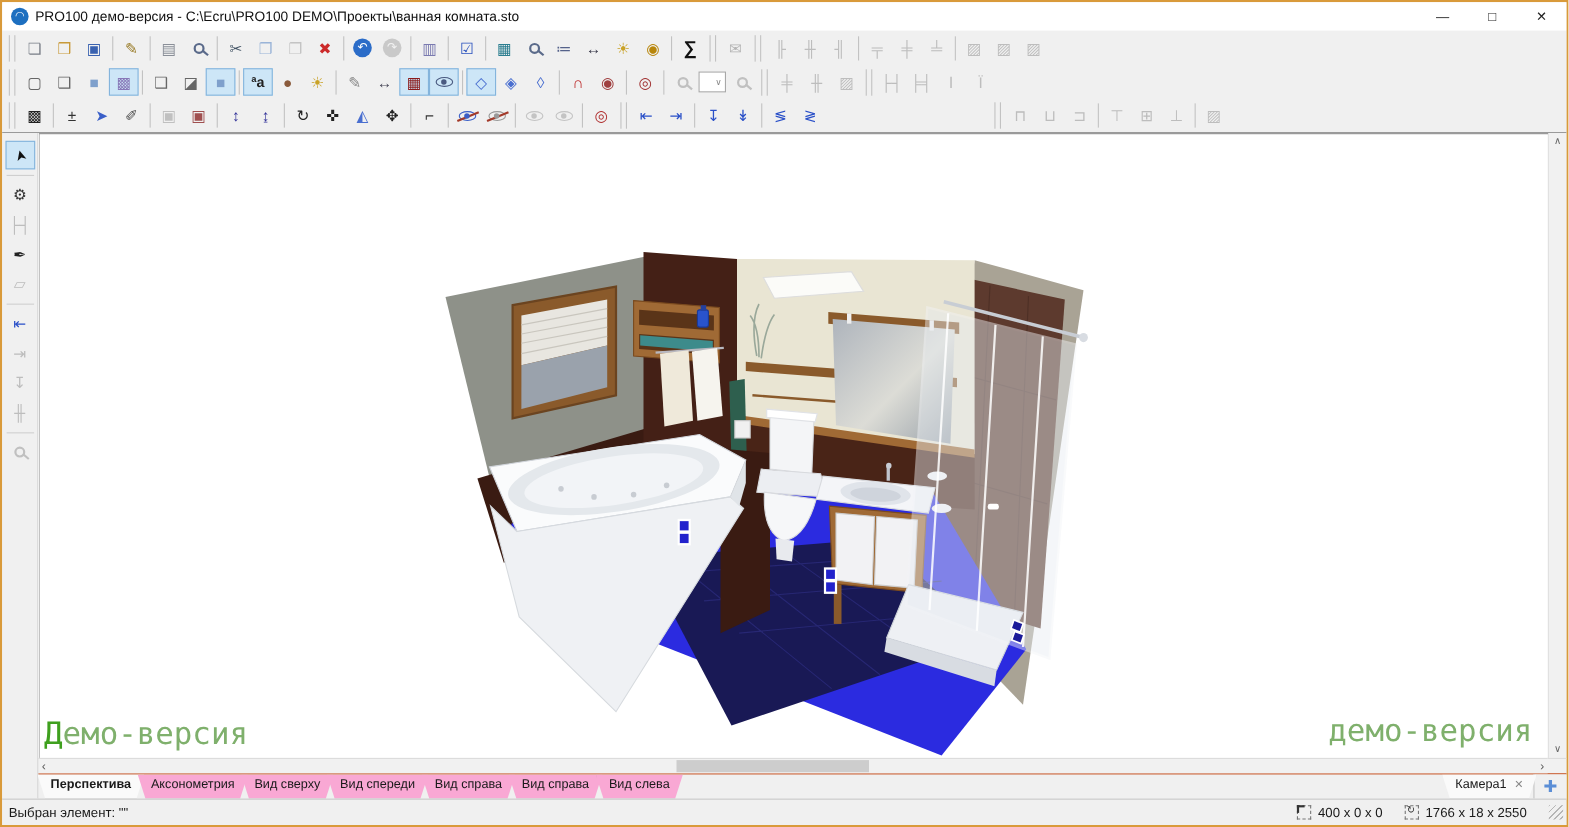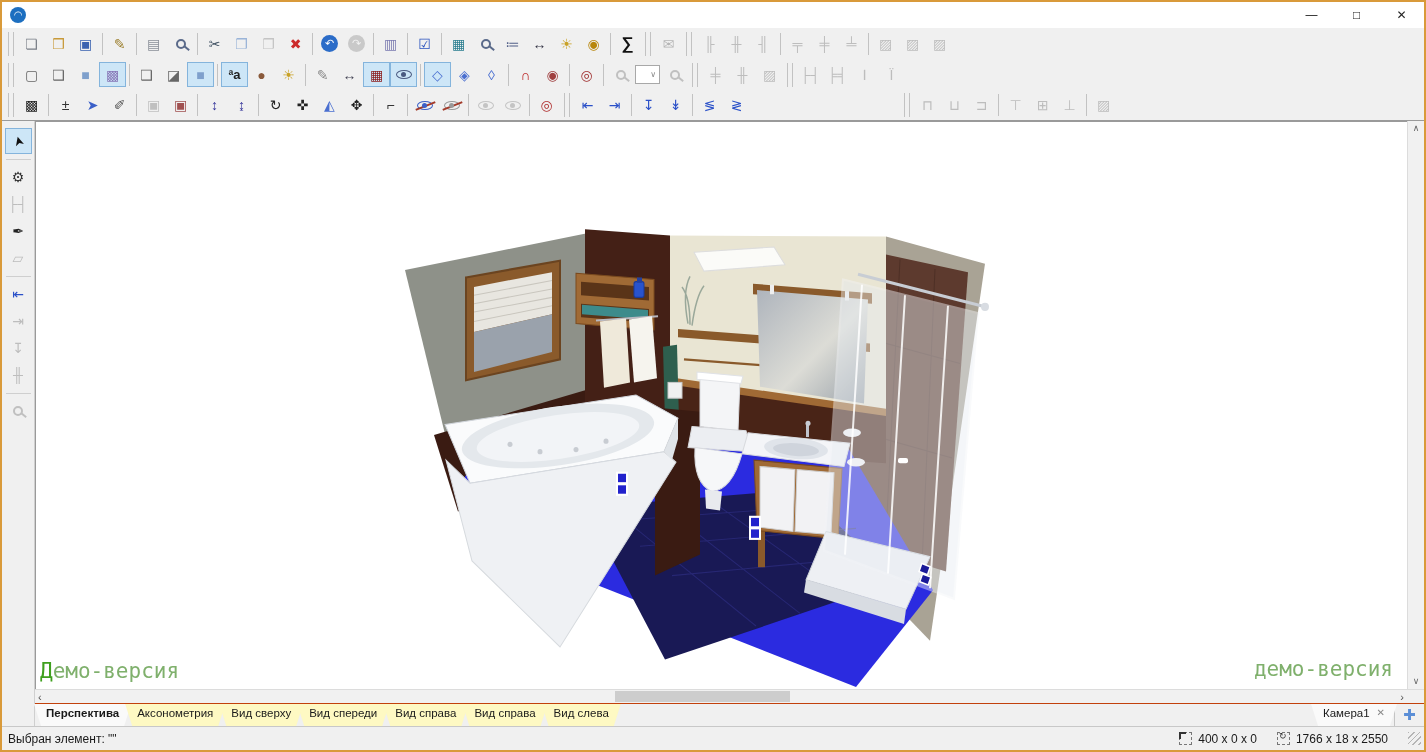--- a/index.html
+++ b/index.html
@@ -49,36 +49,36 @@
   .ltools { width:33px; background:#f0f0f0; border-right:1px solid #cfcfcf; display:flex; flex-direction:column; align-items:center; padding-top:7px; flex:0 0 auto; }
   .lb { width:27px; height:26px; display:flex; align-items:center; justify-content:center; background:transparent; border:1px solid transparent; padding:0; margin-bottom:1px; }
   .lb.on { background:#cde6f7; border-color:#84b4dc; }
   .lt-sep { width:25px; height:1px; background:#cfcfcf; margin:4px 0; }
 
   .rightcol { flex:1; display:flex; flex-direction:column; min-width:0; }
   .viewrow { flex:1; display:flex; min-height:0; }
   .view-wrap { position:relative; flex:1; background:#fff; box-shadow:inset 1px 1px 0 #9a9a9a; overflow:hidden; }
   .view-wrap svg { position:absolute; left:0; top:0; width:100%; height:100%; }
 
-  .wm { position:absolute; font-family:"DejaVu Sans Mono", monospace; font-size:21px; color:#7fb06c; }
+  .wm { position:absolute; font-family:"DejaVu Sans Mono", monospace; font-size:28px; color:#7fb06c; }
   .wm-left { left:5px; bottom:6px; }
   .wm-left::first-letter { color:#3fa01e; }
   .wm-right { right:14px; bottom:8px; }
 
   .vscroll { width:17px; background:#f1f1f1; border-left:1px solid #dcdcdc; display:flex; flex-direction:column; justify-content:space-between; align-items:center; flex:0 0 auto; }
   .vscroll .sa { font-size:9px; color:#666; height:15px; line-height:15px; }
   .hscrollrow { height:14px; display:flex; flex:0 0 auto; }
   .hscroll { position:relative; flex:1; background:#f1f1f1; border-top:1px solid #dcdcdc; display:flex; justify-content:space-between; align-items:center; padding:0 3px; }
   .hscroll .sa { font-size:11px; color:#555; line-height:12px; }
   .hthumb { position:absolute; left:580px; width:175px; top:1px; bottom:1px; background:#cdcdcd; }
   .hcorner { width:17px; background:#f1f1f1; border-top:1px solid #dcdcdc; }
 
   
   .tabsrow { height:23px; background:#f0f0f0; border-top:1px solid #c2410c; display:flex; align-items:stretch; padding-left:2px; flex:0 0 auto; }
-  .tab { padding:3px 12px 0; margin:0 -3px; font-size:11.5px; background:#fef9c3; clip-path:polygon(0 0,100% 0,calc(100% - 7px) 100%,7px 100%); filter:drop-shadow(0 1px 0 #9a9a9a); white-space:nowrap; }
+  .tab { padding:3px 12px 0; margin:0 -3px; font-size:11.5px; background:#f9a8d4; clip-path:polygon(0 0,100% 0,calc(100% - 7px) 100%,7px 100%); filter:drop-shadow(0 1px 0 #9a9a9a); white-space:nowrap; }
   .tab.active { background:#fafafa; font-weight:bold; }
   .tab-spacer { flex:1; }
   .tab.camera { display:flex; gap:7px; align-items:flex-start; background:#fafafa; }
   .tab-close { color:#888; font-size:10px; }
   .plus-btn { width:30px; border:none; border-left:1px solid #c4c4c4; background:#f0f0f0; color:#5b8ed6; font-size:15px; }
 
   
   .status { height:24px; background:#f0f0f0; border-top:1px solid #c8c8c8; display:flex; align-items:center; font-size:12px; padding:0 2px 0 6px; flex:0 0 auto; }
   .st-left { flex:1; }
   .st-item { display:flex; align-items:center; margin-right:20px; }
@@ -87,20 +87,21 @@
   .st-ico.proj::after { content:'↻'; position:absolute; left:1px; top:-2px; font-size:9px; color:#333; }
   .grip { width:13px; height:13px; margin-right:1px; background:repeating-linear-gradient(135deg,#b5b5b5 0 1px,transparent 1px 4px); }
 </style>
 </head>
 <body>
 
 <div class="window">
 
   <div class="titlebar">
     <span class="app-logo">◠</span>
+    <span class="title-text">PRO100 демо-версия - C:\Ecru\PRO100 DEMO\Проекты\ванная комната.sto</span>
     <span class="title-spacer"></span>
     <button class="win-btn">—</button>
     <button class="win-btn">□</button>
     <button class="win-btn">✕</button>
   </div>
 
 
   <div class="trow">
       <div class="tb-grip"></div>
       <button class="tb">

